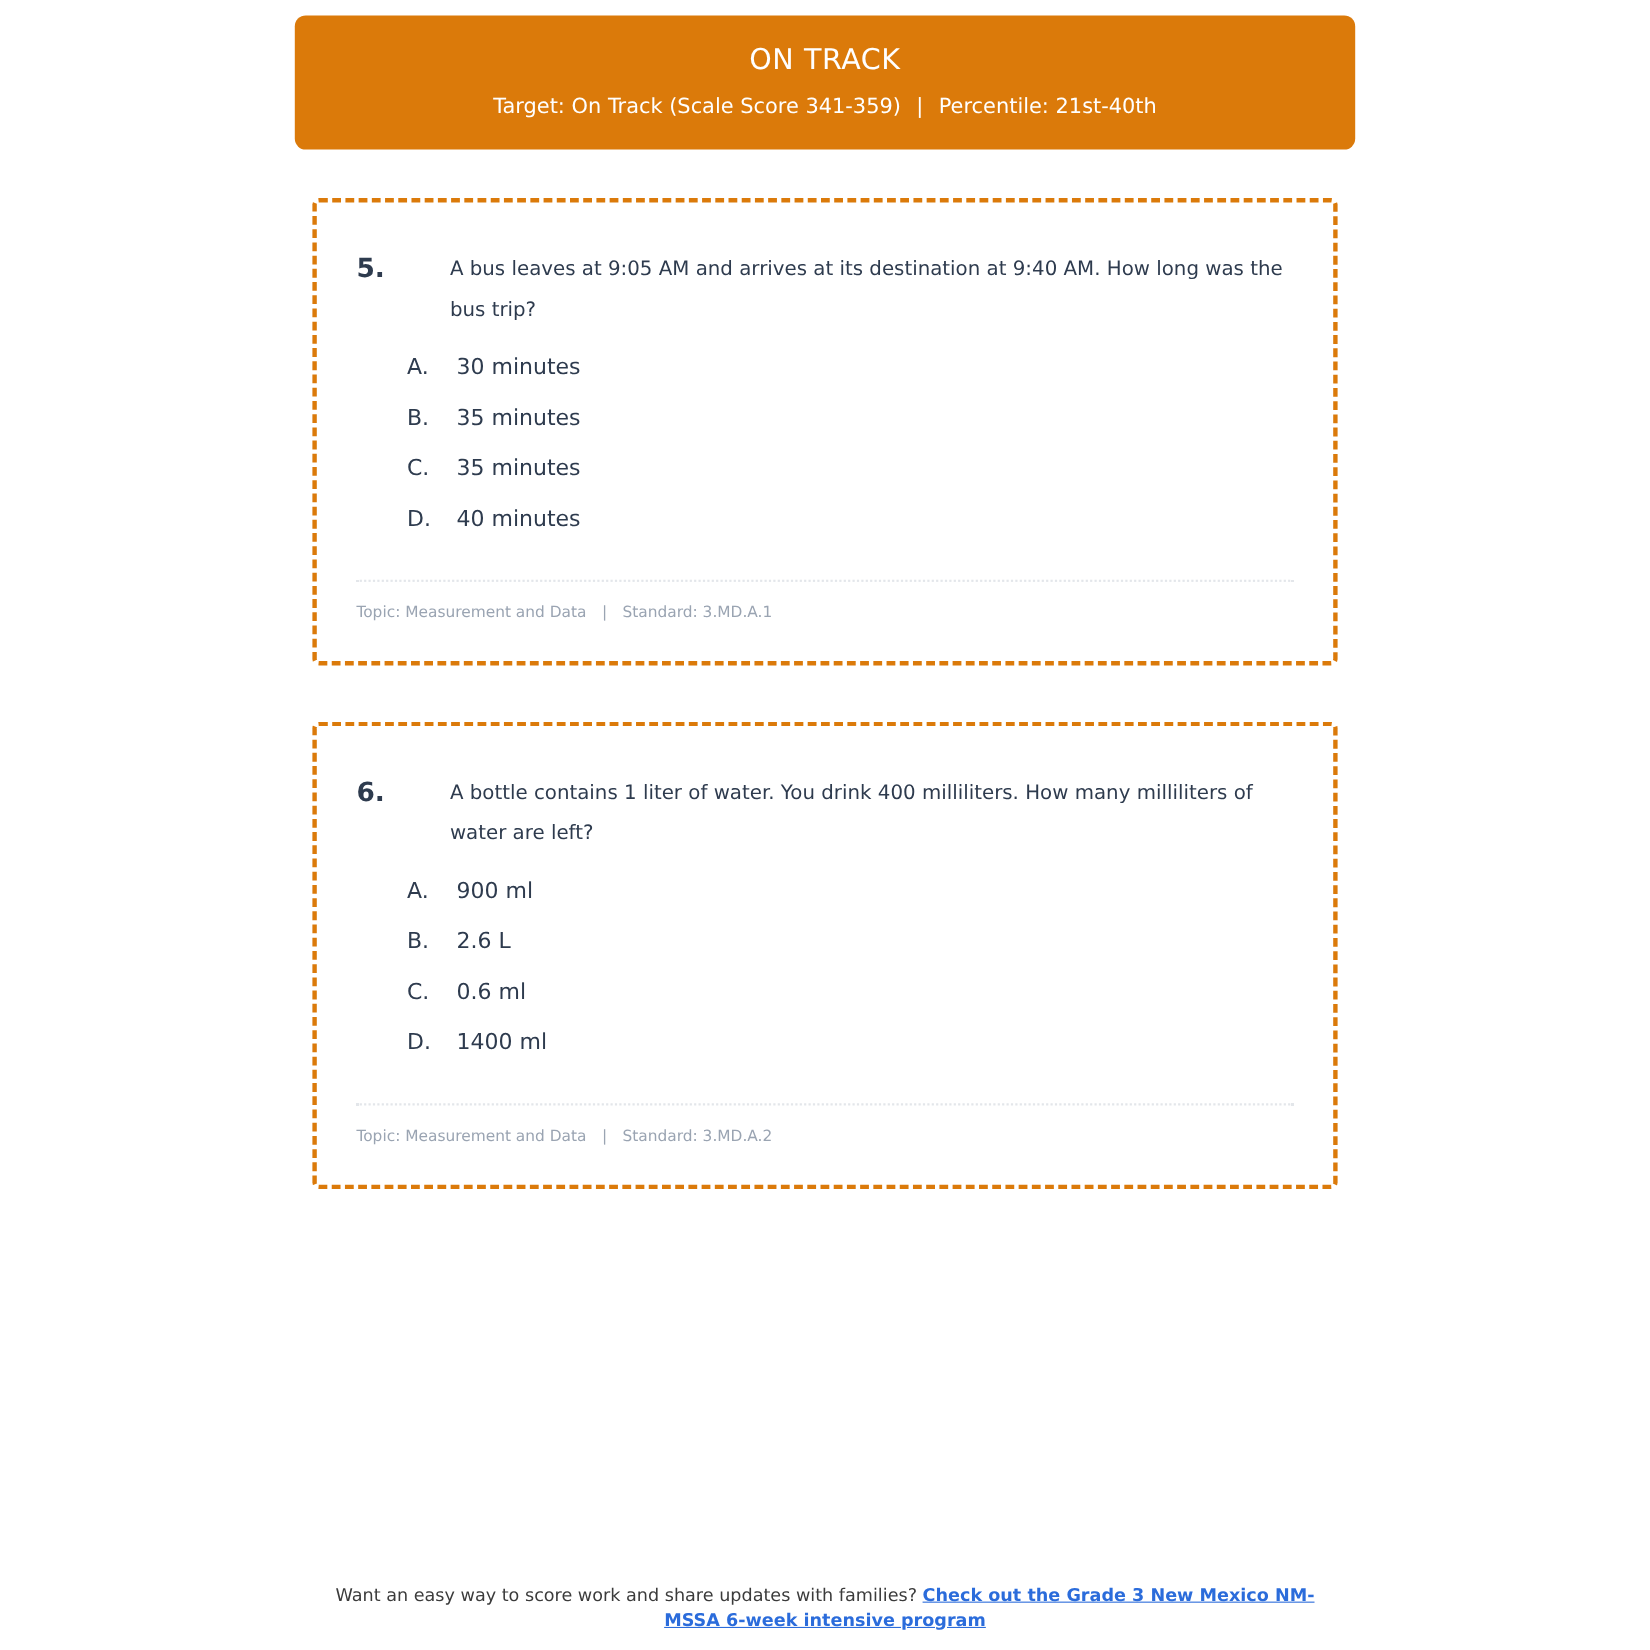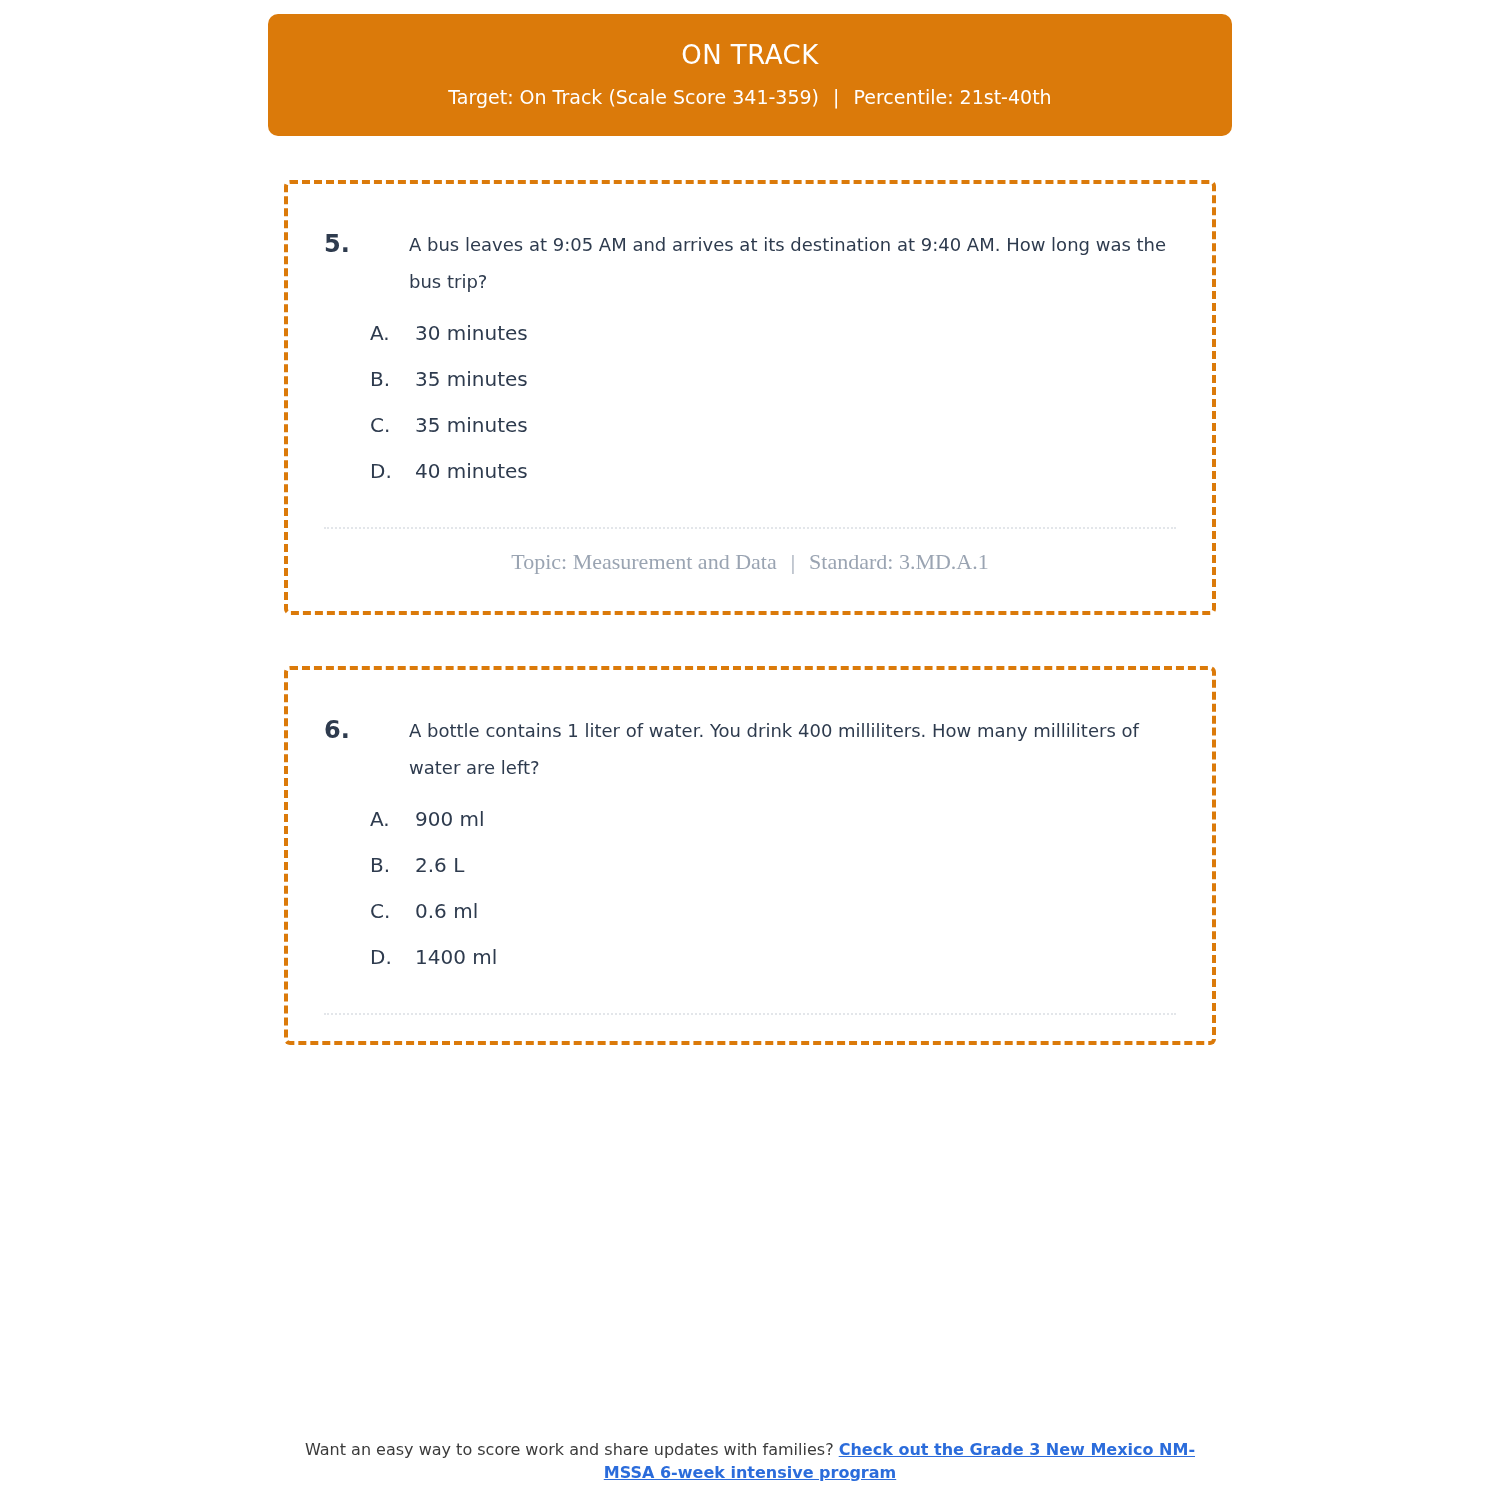--- a/index.html
+++ b/index.html
@@ -82,26 +82,25 @@
     width: 45px;
     flex: 0 0 45px;
   }
 
   .divider {
     border: none;
     border-top: 2px dotted #E3E6EA;
     margin: 43px 0 0 0;
   }
   .topic-line {
-    text-align: center;
+    text-align: left;
     color: var(--meta);
-    font-size: 22px;
+    font-size: 14px;
     margin-top: 20px;
     margin-bottom: 10px;
-    font-family: Liberation Serif, serif;
   }
   .topic-line .pipe { margin: 0 14px; }
 
   
   .page-footer {
     position: absolute;
     bottom: 16px;
     left: 50%;
     transform: translateX(-50%);
     width: 940px;
@@ -173,17 +172,20 @@
     <div class="option">
       <span class="option-letter">C.</span>
       <span class="option-text">0.6 ml</span>
     </div>
     <div class="option">
       <span class="option-letter">D.</span>
       <span class="option-text">1400 ml</span>
     </div>
   </div>
   <hr class="divider">
+  <div class="topic-line">
+    <span>Topic: Measurement and Data</span><span class="pipe">|</span><span>Standard: 3.MD.A.2</span>
+  </div>
 </section>
 
 <div class="page-footer">
   <span>Want an easy way to score work and share updates with families? </span><a class="footer-link">Check out the Grade 3 New Mexico NM-MSSA 6-week intensive program</a>
 </div>
 
 </body></html>

